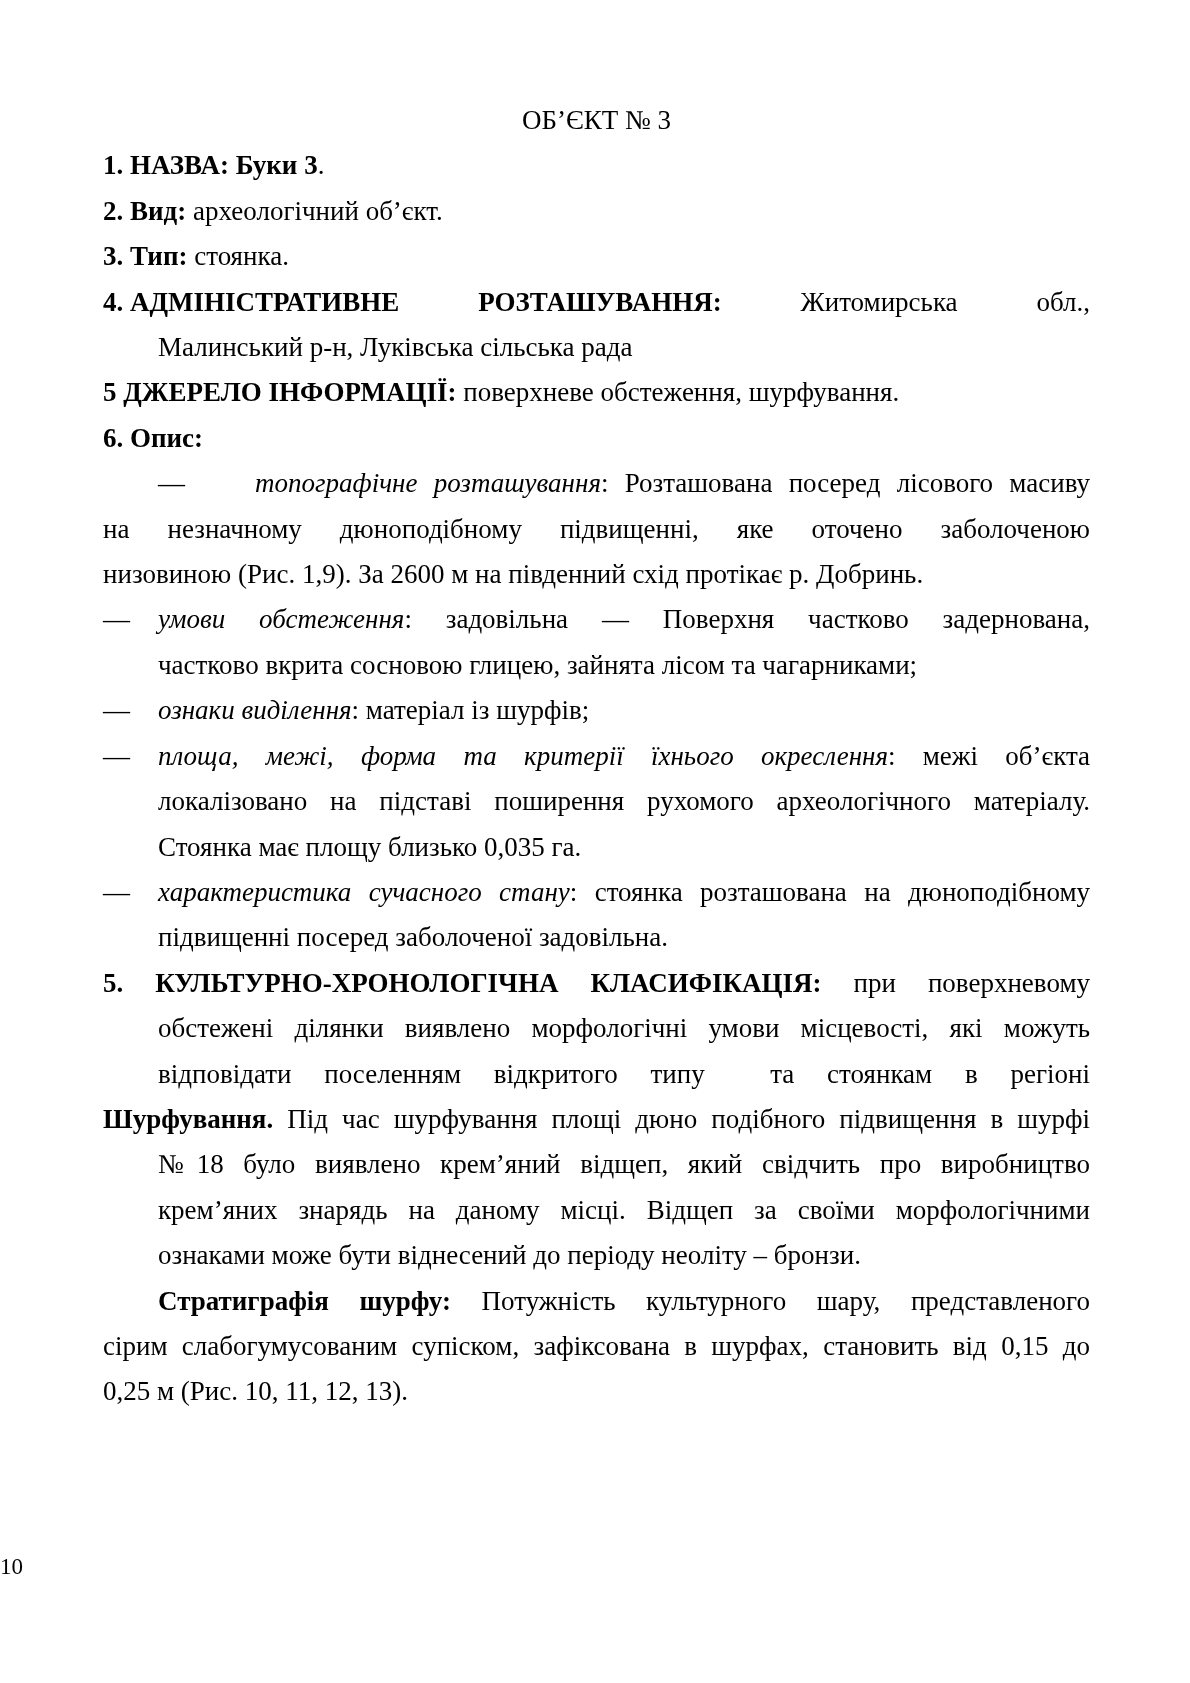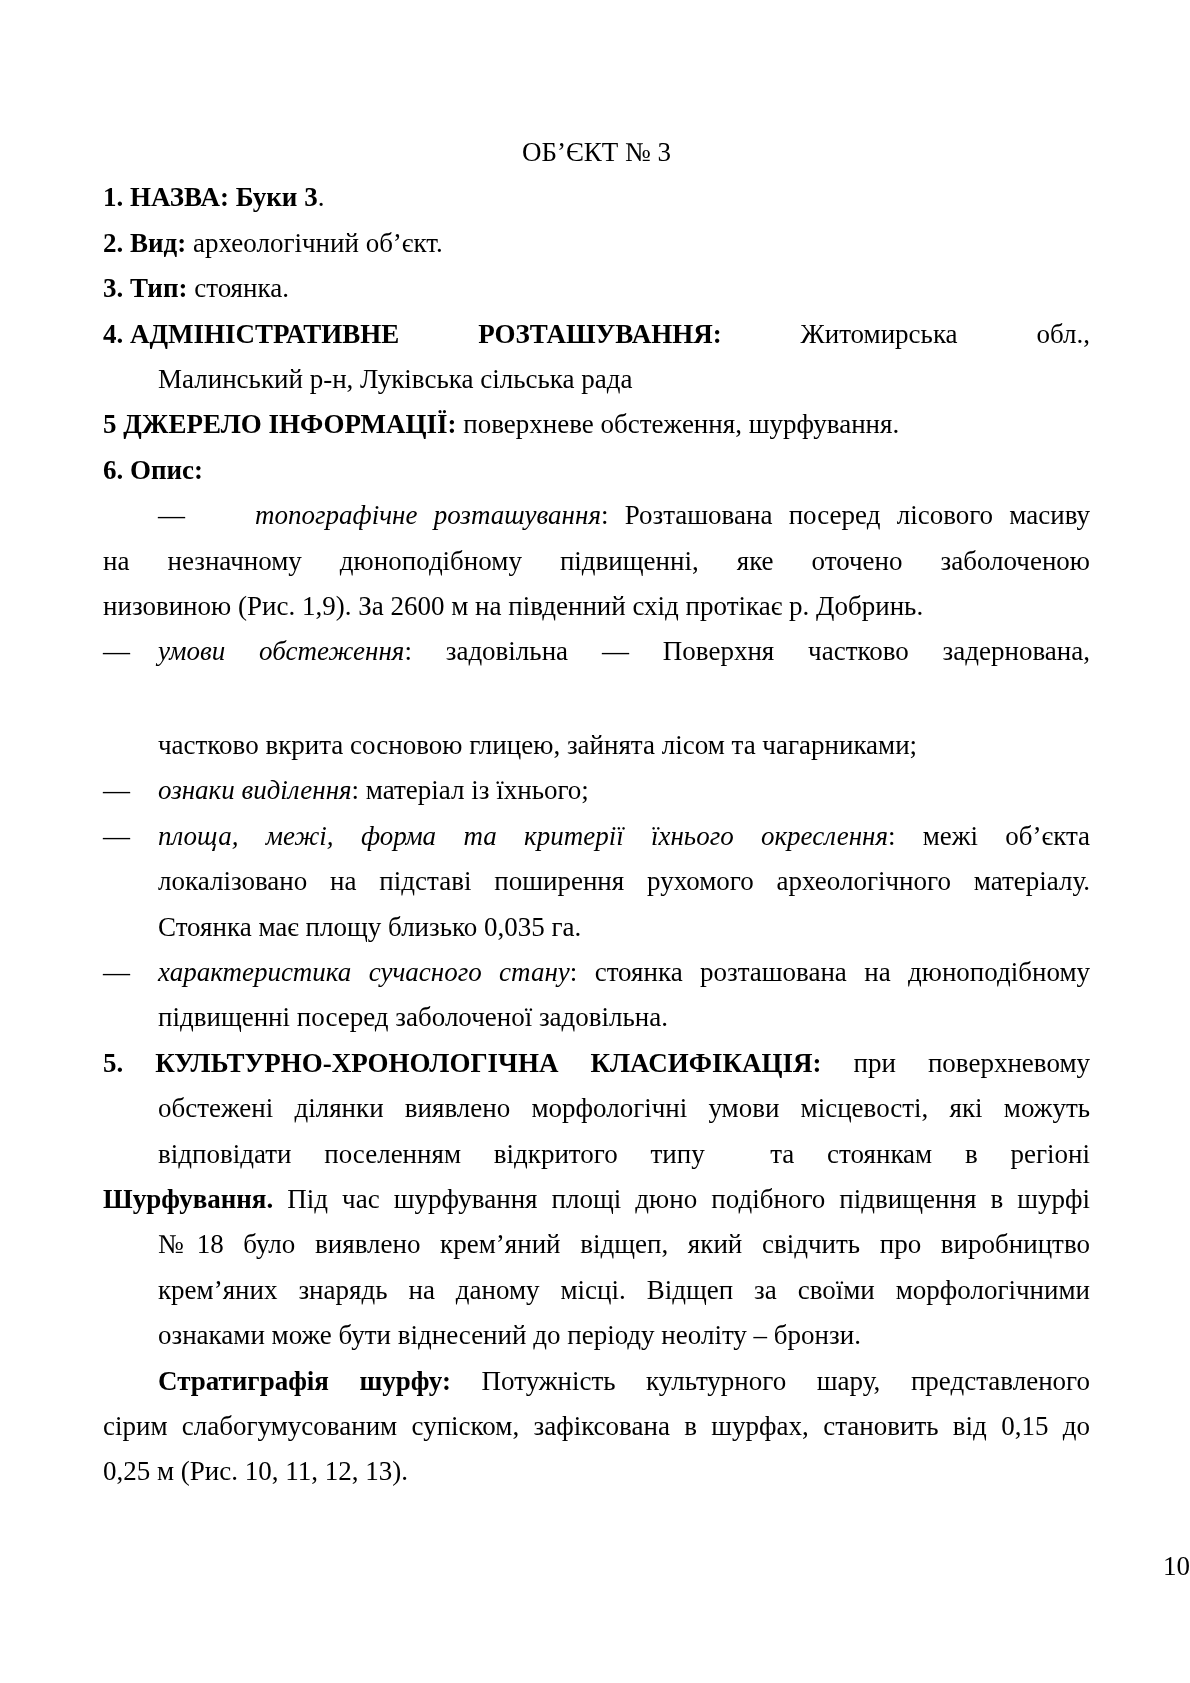--- a/index.html
+++ b/index.html
@@ -22,45 +22,44 @@
     white-space: nowrap;
     box-sizing: border-box;
   }
   .line.justify {
     text-align: justify;
     text-align-last: justify;
   }
   .line.center {
     text-align: center;
     text-align-last: center;
-    margin-top: 32px;
   }
   .line.spread {
     display: flex;
     justify-content: space-between;
     align-items: baseline;
     gap: 16px;
   }
   .marker {
     position: absolute;
     left: 0;
     top: 0;
   }
   .gap { display: inline-block; }
   .b { font-weight: bold; }
   .i { font-style: italic; }
   .page-number {
     position: absolute;
     top: 1544px;
     left: 0;
     width: 100%;
-    text-align: right;
+    text-align: left;
     line-height: 45.4px;
     font-family: "Liberation Serif", "DejaVu Serif", serif;
-    font-size: 27px;
+    font-size: 23px;
     color: #000000;
   }
 </style>
 </head>
 <body>
 
 <div class="page">
   <div id="doc">
     <div class="line center">ОБ’ЄКТ № 3</div>
 
@@ -73,22 +72,22 @@
         <span>Житомирська</span>
         <span>обл.,</span>
       </div>
       <div class="line" style="padding-left: 55px;"><span>Малинський р-н, Луківська сільська рада</span></div>
       <div class="line"><span class="b">5 ДЖЕРЕЛО ІНФОРМАЦІЇ:</span><span> поверхневе обстеження, шурфування.</span></div>
       <div class="line"><span class="b">6. Опис:</span></div>
       <div class="line justify" style="padding-left: 55px;"><span>—</span><span class="gap" style="width: 70px;"></span><span class="i">топографічне розташування</span><span>: Розташована посеред лісового масиву</span></div>
       <div class="line justify"><span>на незначному дюноподібному підвищенні, яке оточено заболоченою</span></div>
       <div class="line"><span>низовиною (Рис. 1,9). За 2600 м на південний схід протікає р. Добринь.</span></div>
       <div class="line justify" style="padding-left: 55px;"><span class="marker">—</span><span class="i">умови обстеження</span><span>: задовільна — Поверхня частково задернована,</span></div>
-      <div class="line" style="padding-left: 55px; margin-top: 48px;"><span>частково вкрита сосновою глицею, зайнята лісом та чагарниками;</span></div>
-      <div class="line" style="padding-left: 55px;"><span class="marker">—</span><span class="i">ознаки виділення</span><span>: матеріал із їхнього;</span></div>
+      <div class="line" style="padding-left: 55px;"><span>частково вкрита сосновою глицею, зайнята лісом та чагарниками;</span></div>
+      <div class="line" style="padding-left: 55px;"><span class="marker">—</span><span class="i">ознаки виділення</span><span>: матеріал із шурфів;</span></div>
       <div class="line justify" style="padding-left: 55px;"><span class="marker">—</span><span class="i">площа, межі, форма та критерії їхнього окреслення</span><span>: межі об’єкта</span></div>
       <div class="line justify" style="padding-left: 55px;"><span>локалізовано на підставі поширення рухомого археологічного матеріалу.</span></div>
       <div class="line" style="padding-left: 55px;"><span>Стоянка має площу близько 0,035 га.</span></div>
       <div class="line justify" style="padding-left: 55px;"><span class="marker">—</span><span class="i">характеристика сучасного стану</span><span>: стоянка розташована на дюноподібному</span></div>
       <div class="line" style="padding-left: 55px;"><span>підвищенні посеред заболоченої задовільна.</span></div>
       <div class="line justify"><span class="b">5. КУЛЬТУРНО-ХРОНОЛОГІЧНА КЛАСИФІКАЦІЯ:</span><span> при поверхневому</span></div>
       <div class="line justify" style="padding-left: 55px;"><span>обстежені ділянки виявлено морфологічні умови місцевості, які можуть</span></div>
       <div class="line justify" style="padding-left: 55px;"><span>відповідати поселенням відкритого типу &nbsp;та стоянкам в регіоні</span></div>
       <div class="line justify"><span class="b">Шурфування.</span><span> Під час шурфування площі дюно подібного підвищення в шурфі</span></div>
       <div class="line justify" style="padding-left: 55px;"><span>№18 було виявлено крем’яний відщеп, який свідчить про виробництво</span></div>

